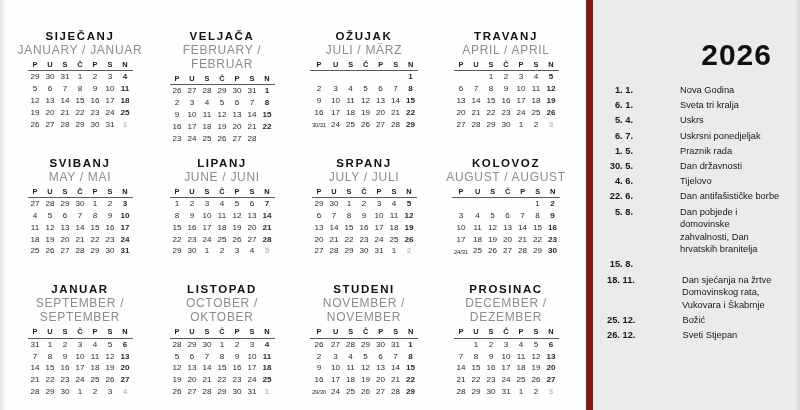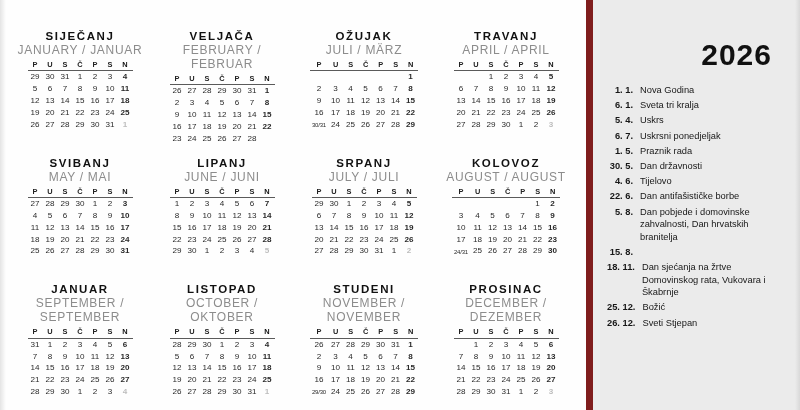--- a/index.html
+++ b/index.html
@@ -98,20 +98,21 @@
     margin: 0;
     padding: 0;
   }
   ul.holidays li {
     display: flex;
     align-items: flex-start;
     font-size: 9.3px;
     line-height: 12.6px;
     margin-bottom: 2.6px;
     color: #171717;
+    gap: 40px;
   }
   li .date {
     flex: 0 0 33px;
     text-align: right;
     font-weight: bold;
     padding-right: 7px;
     white-space: nowrap;
   }
   li .name {
     flex: 1 1 auto;

